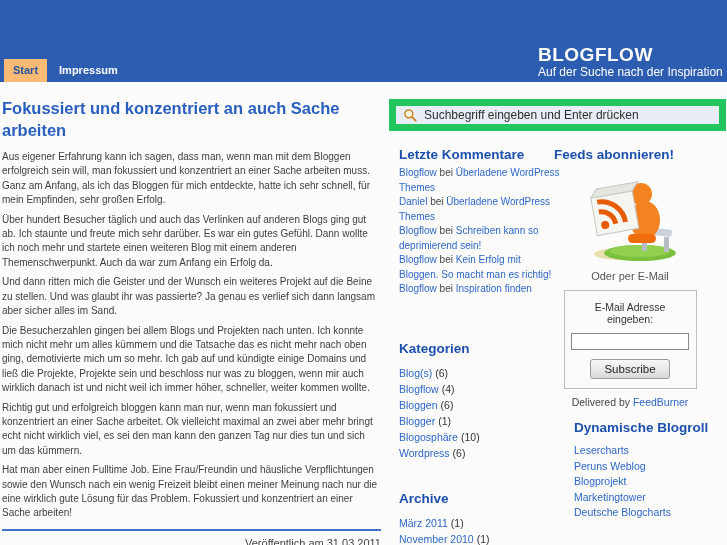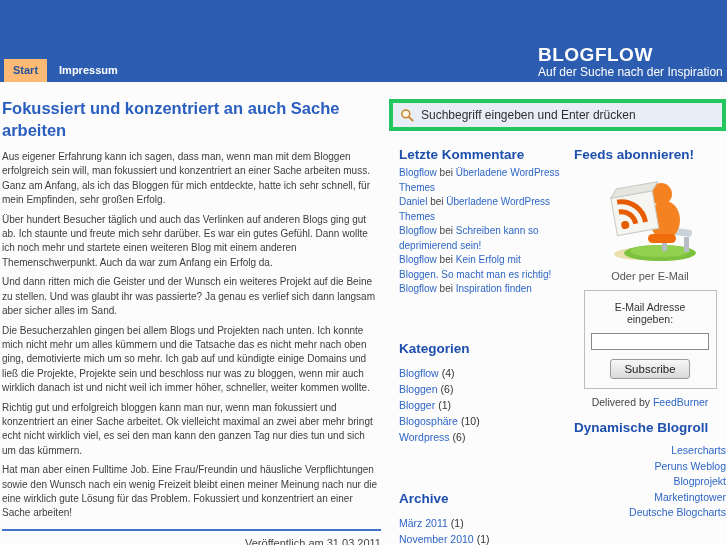--- a/index.html
+++ b/index.html
@@ -11,21 +11,21 @@
   .brand { position:absolute; left:538px; top:44px; color:#fff; }
   .brand-title { font-size:19px; font-weight:bold; letter-spacing:0.5px; line-height:21px; }
   .brand-tagline { font-size:12px; line-height:14px; }
   .nav { position:absolute; left:4px; bottom:0; display:flex; align-items:flex-end; }
   .tab { font-size:11px; font-weight:bold; padding:5px 9px 6px; cursor:pointer; }
   .tab-active { background:#fdba74; color:#26549f; }
   .tab-plain { color:#ffffff; margin-left:3px; }
 
   
   .search-box { position:absolute; left:389px; top:99px; width:337px; height:32px;
-                background:#e9eef6; border:4px solid #22c55e; display:flex;
+                background:#e9eef6; border:7px solid #22c55e; display:flex;
                 align-items:center; padding:0 7px; }
   .search-box input { flex:1; border:none; background:transparent; outline:none;
                       font-size:12px; color:#222; font-family:"Liberation Sans", sans-serif; }
   .search-box input::placeholder { color:#2e2e2e; opacity:1; }
   .search-icon { width:15px; height:15px; margin-right:6px; flex:0 0 auto; }
 
   
   .main { position:absolute; left:2px; top:97px; width:379px; }
   .main h1 { font-size:16.5px; line-height:22px; font-weight:bold; color:#2a5fc0; margin-bottom:9px; }
   .main p { font-size:10px; line-height:14.3px; color:#3d3d3d; margin-bottom:5.5px; }
@@ -38,36 +38,36 @@
   .sb-heading { font-size:13.5px; font-weight:bold; color:#1d4fae; }
 
   .sec-comments { position:absolute; left:399px; top:147px; width:163px; }
   .sec-comments .list { margin-top:4px; font-size:10px; line-height:14.5px; color:#444; }
   .sec-categories { position:absolute; left:399px; top:341px; width:163px; }
   .sec-categories .list, .sec-archive .list { margin-top:9px; font-size:10.5px; }
   .sec-categories .list div, .sec-archive .list div { line-height:16px; }
   .cat-count { color:#333; margin-left:3px; }
   .sec-archive { position:absolute; left:399px; top:491px; width:163px; }
 
-  .sec-feeds { position:absolute; left:574px; top:147px; width:152px; }
+  .sec-feeds { position:absolute; left:554px; top:147px; width:152px; }
   .mascot-wrap { text-align:center; margin-top:8px; }
   .or-email { text-align:center; font-size:11px; color:#555; margin-top:4px; }
   .email-box { margin:8px auto 0; width:133px; border:1px solid #bdbdbd; background:#fbfbfb;
                padding:10px 6px 9px; text-align:center; }
   .email-box .lbl { font-size:10.5px; color:#333; }
   .email-box input { width:118px; height:17px; border:1px solid #8a8a8a; background:#fff;
                      margin-top:8px; font-size:10px; padding:0 3px; }
   .subscribe-btn { margin-top:9px; font-size:11.5px; color:#222; padding:3px 13px;
                    border:1px solid #9a9a9a; border-radius:3px; cursor:pointer;
                    background:linear-gradient(#f8f8f8,#d9d9d9);
                    font-family:"Liberation Sans", sans-serif; }
   .delivered { text-align:center; font-size:10.5px; color:#444; margin-top:7px; }
 
   .sec-blogroll { position:absolute; left:574px; top:420px; width:152px; }
-  .sec-blogroll .list { margin-top:8px; font-size:10.5px;text-align:right; }
+  .sec-blogroll .list { margin-top:8px; font-size:10.5px; }
   .sec-blogroll .list div { line-height:15.5px; }
 </style>
 </head>
 <body>
 
 <div class="header">
   <div class="brand">
     <div class="brand-title">BLOGFLOW</div>
     <div class="brand-tagline">Auf der Suche nach der Inspiration</div>
   </div>
@@ -105,20 +105,21 @@
     <div><a class="link">Daniel</a><span> bei </span><a class="link">Überladene WordPress Themes</a></div>
     <div><a class="link">Blogflow</a><span> bei </span><a class="link">Schreiben kann so deprimierend sein!</a></div>
     <div><a class="link">Blogflow</a><span> bei </span><a class="link">Kein Erfolg mit Bloggen. So macht man es richtig!</a></div>
     <div><a class="link">Blogflow</a><span> bei </span><a class="link">Inspiration finden</a></div>
   </div>
 </div>
 
 <div class="sec-categories">
   <div class="sb-heading">Kategorien</div>
   <div class="list">
+    <div><a class="link">Blog(s)</a><span class="cat-count">(6)</span></div>
     <div><a class="link">Blogflow</a><span class="cat-count">(4)</span></div>
     <div><a class="link">Bloggen</a><span class="cat-count">(6)</span></div>
     <div><a class="link">Blogger</a><span class="cat-count">(1)</span></div>
     <div><a class="link">Blogosphäre</a><span class="cat-count">(10)</span></div>
     <div><a class="link">Wordpress</a><span class="cat-count">(6)</span></div>
   </div>
 </div>
 
 <div class="sec-archive">
   <div class="sb-heading">Archive</div>

